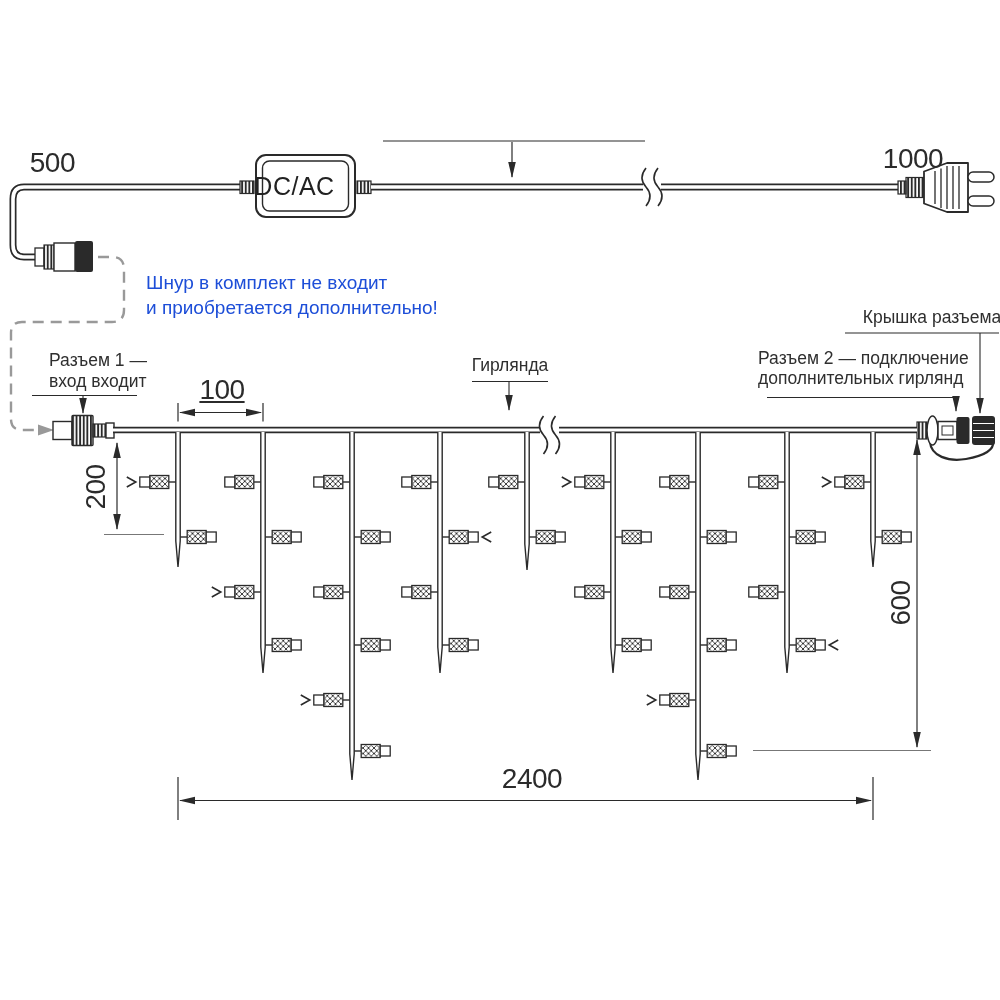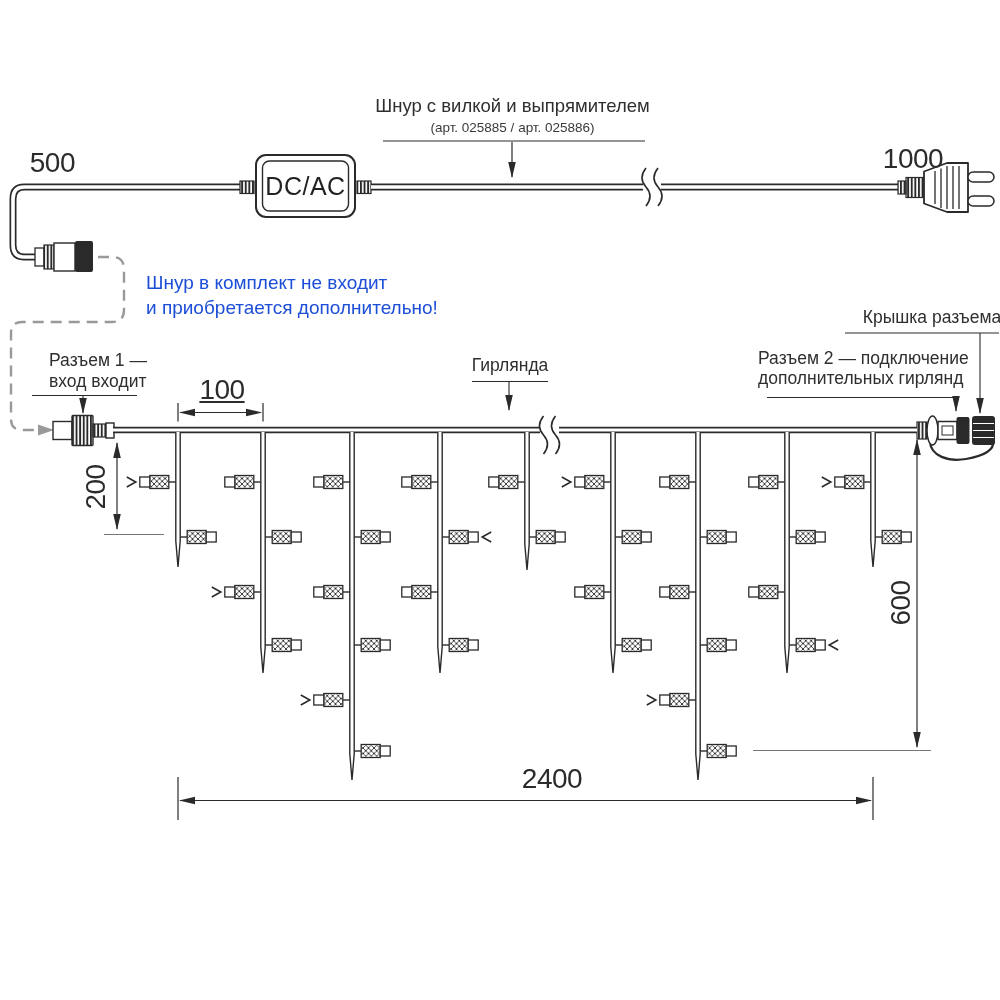--- a/index.html
+++ b/index.html
@@ -364,29 +364,25 @@
         </g>
         <g>
           <line x1="875.2" y1="537" x2="882.2" y2="537" stroke="#2a2a2a" stroke-width="1.4"></line>
           <rect x="882.2" y="530.5" width="19" height="13" fill="#fff" stroke="#2a2a2a" stroke-width="1.3"></rect>
           <rect x="883.2" y="531.5" width="17" height="11" fill="url(#xh)"></rect>
           <rect x="901.2" y="532" width="10" height="10" fill="#fff" stroke="#2a2a2a" stroke-width="1.3"></rect>
         </g>
       </g>
 </svg>
 
-<div class="t ctr" style="left:360px;top:95px;width:305px;">
-  <div class="title-l1">Шнур с вилкой и выпрямителем</div>
-  <div class="title-l2">(арт. 025885 /  арт. 025886)</div>
-</div>
 
 <div class="t num ctr" style="left:13px;top:147px;width:62px;text-align:right;">500</div>
 <div class="t num ctr" style="left:880px;top:143px;width:66px;">1000</div>
 
-<div class="t dcac" style="left:256px;top:155px;width:99px;height:62px;">DC/AC</div>
+<div class="t dcac" style="left:245px;top:155px;width:99px;height:62px;">DC/AC</div>
 
 <div class="t note" style="left:146px;top:270px;">
   <div>Шнур в комплект не входит</div>
   <div>и приобретается дополнительно!</div>
 </div>
 
 <div class="t lbl" style="left:49px;top:350px;">
   <div>Разъем 1 —</div>
   <div>вход входит</div>
 </div>
@@ -396,15 +392,15 @@
 <div class="t lbl ctr" style="left:758px;top:349px;width:200px;line-height:19.5px;">
   <div>Разъем 2 — подключение</div>
   <div>дополнительных гирлянд</div>
 </div>
 
 <div class="t lbl ctr" style="left:852px;top:307px;width:160px;">Крышка разъема</div>
 
 <div class="t num ctr" style="left:187px;top:374px;width:70px;text-decoration:underline;">100</div>
 <div class="t num ctr rot" style="left:64px;top:471px;width:64px;">200</div>
 <div class="t num ctr rot" style="left:869px;top:587px;width:64px;">600</div>
-<div class="t num ctr" style="left:504px;top:763px;width:96px;">2400</div>
+<div class="t num ctr" style="left:484px;top:763px;width:96px;">2400</div>
 
 </div>
 
 </body></html>

